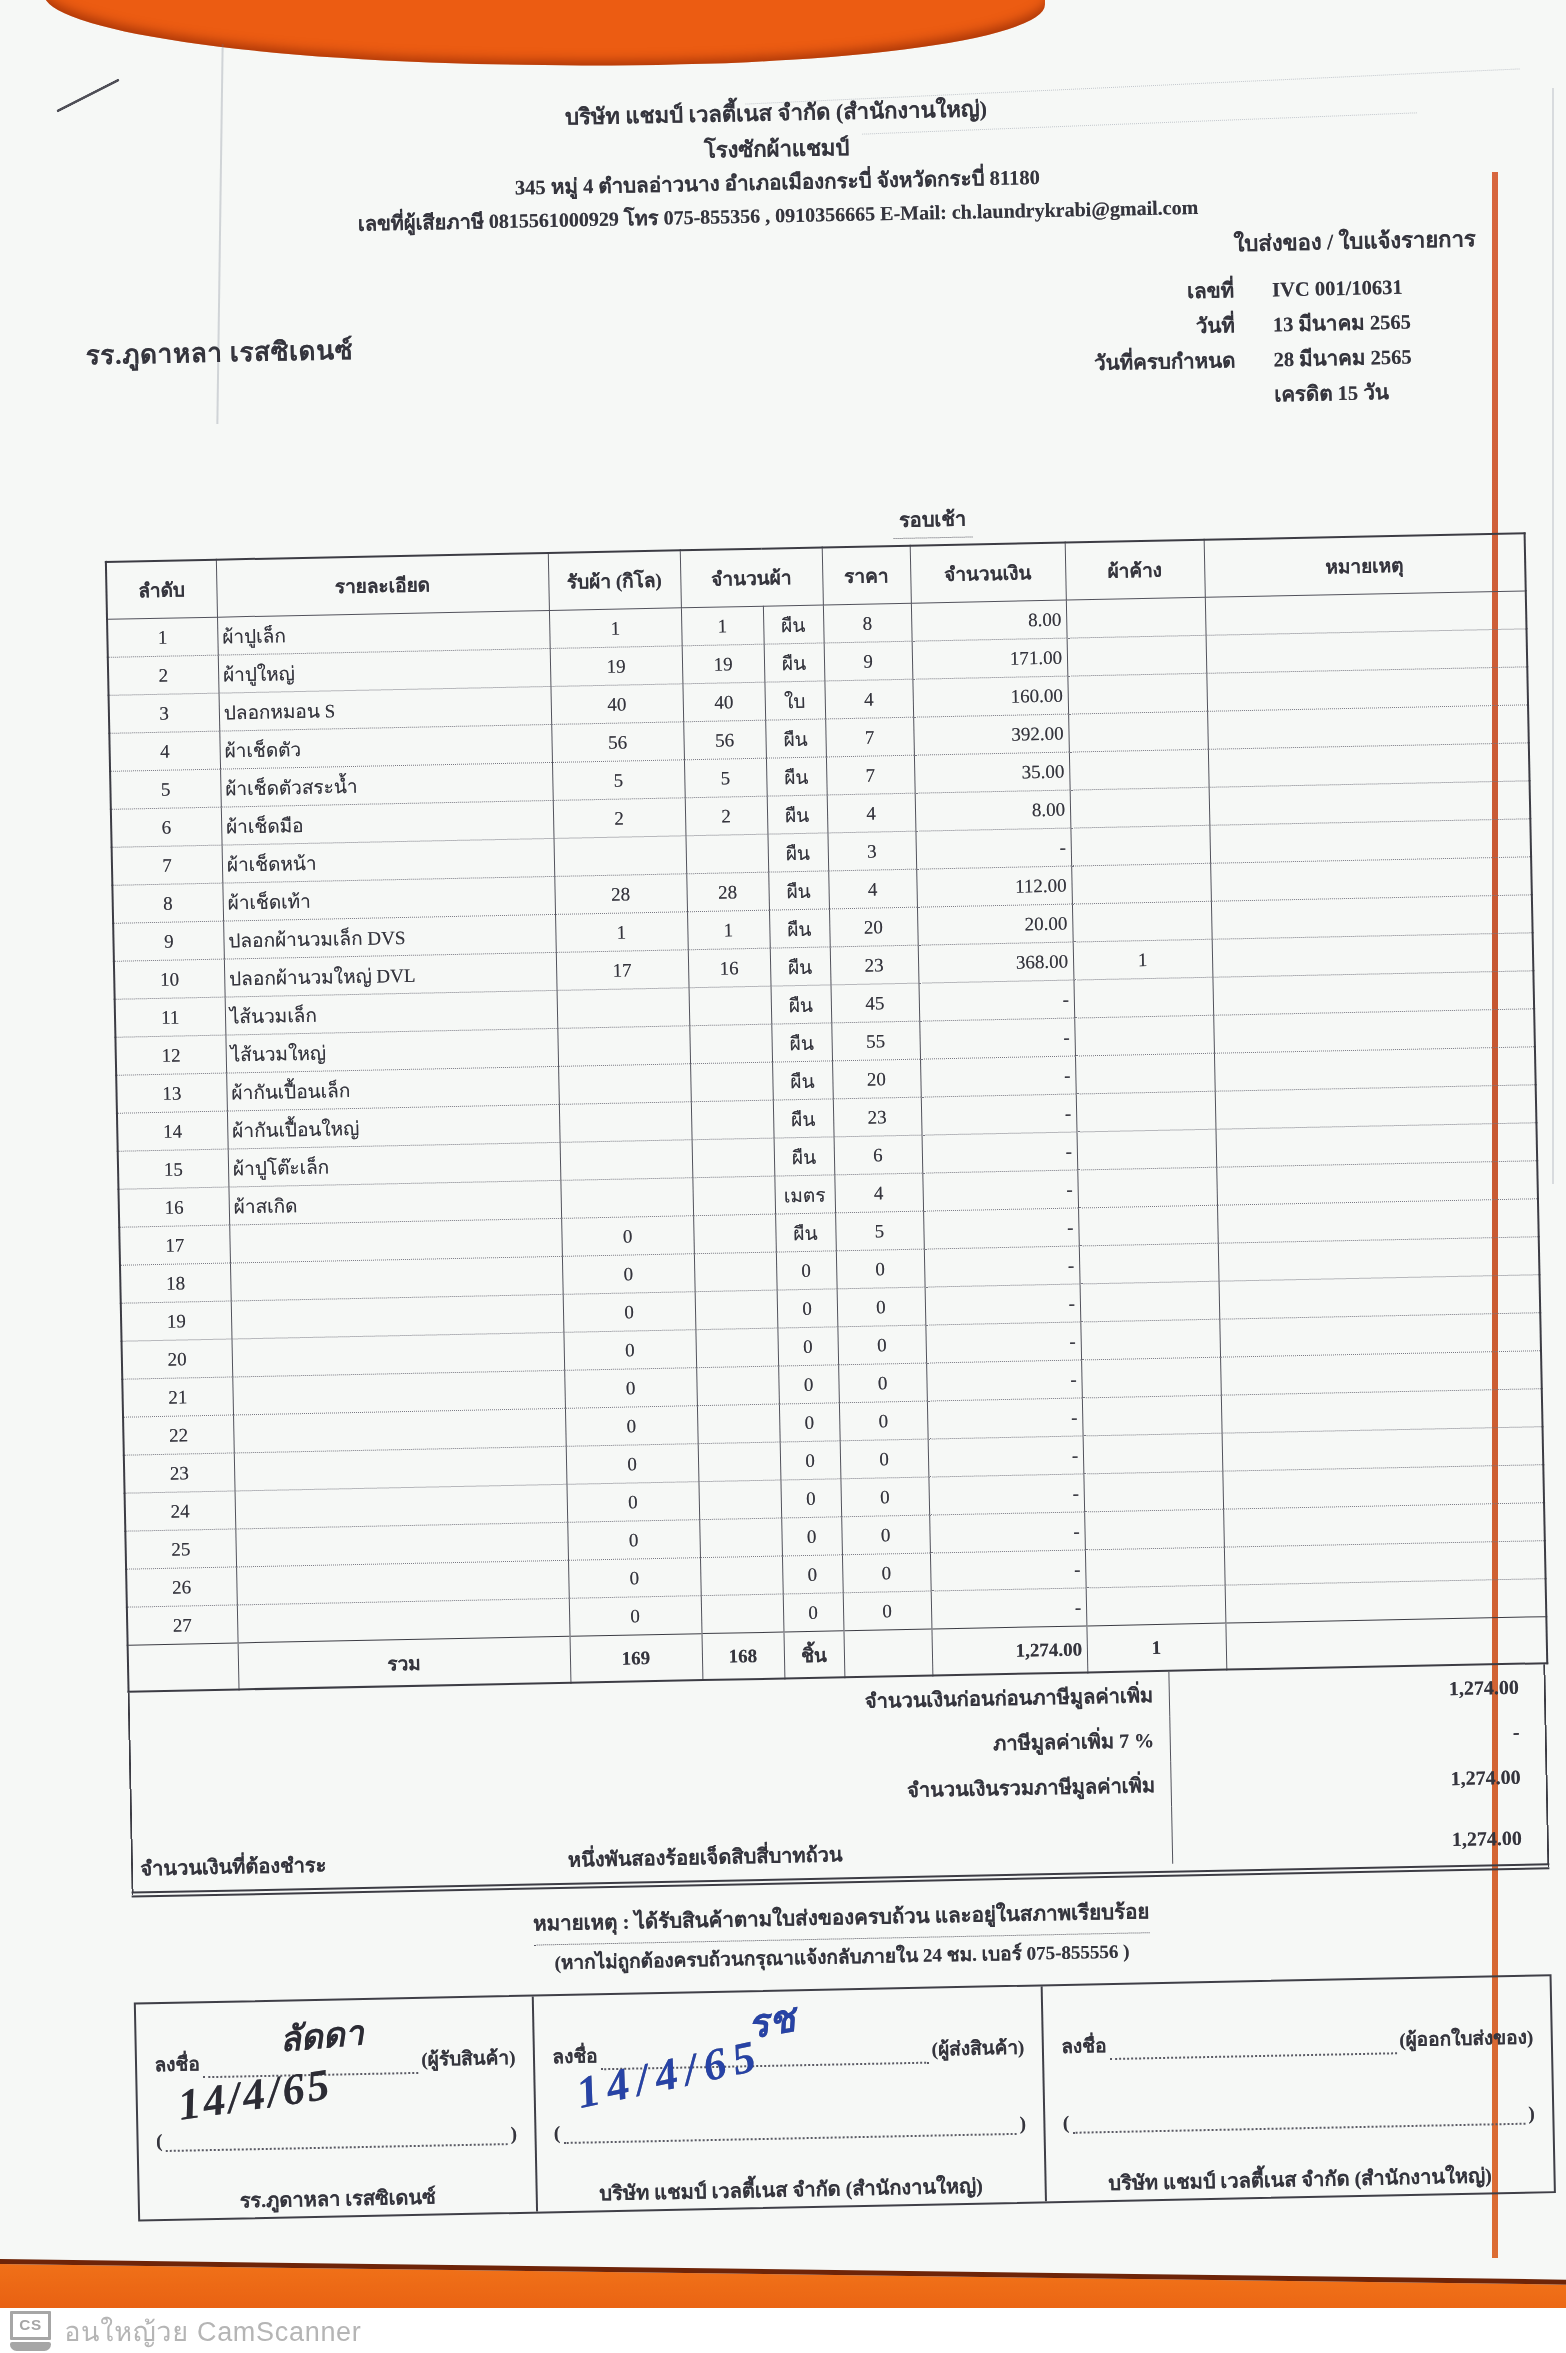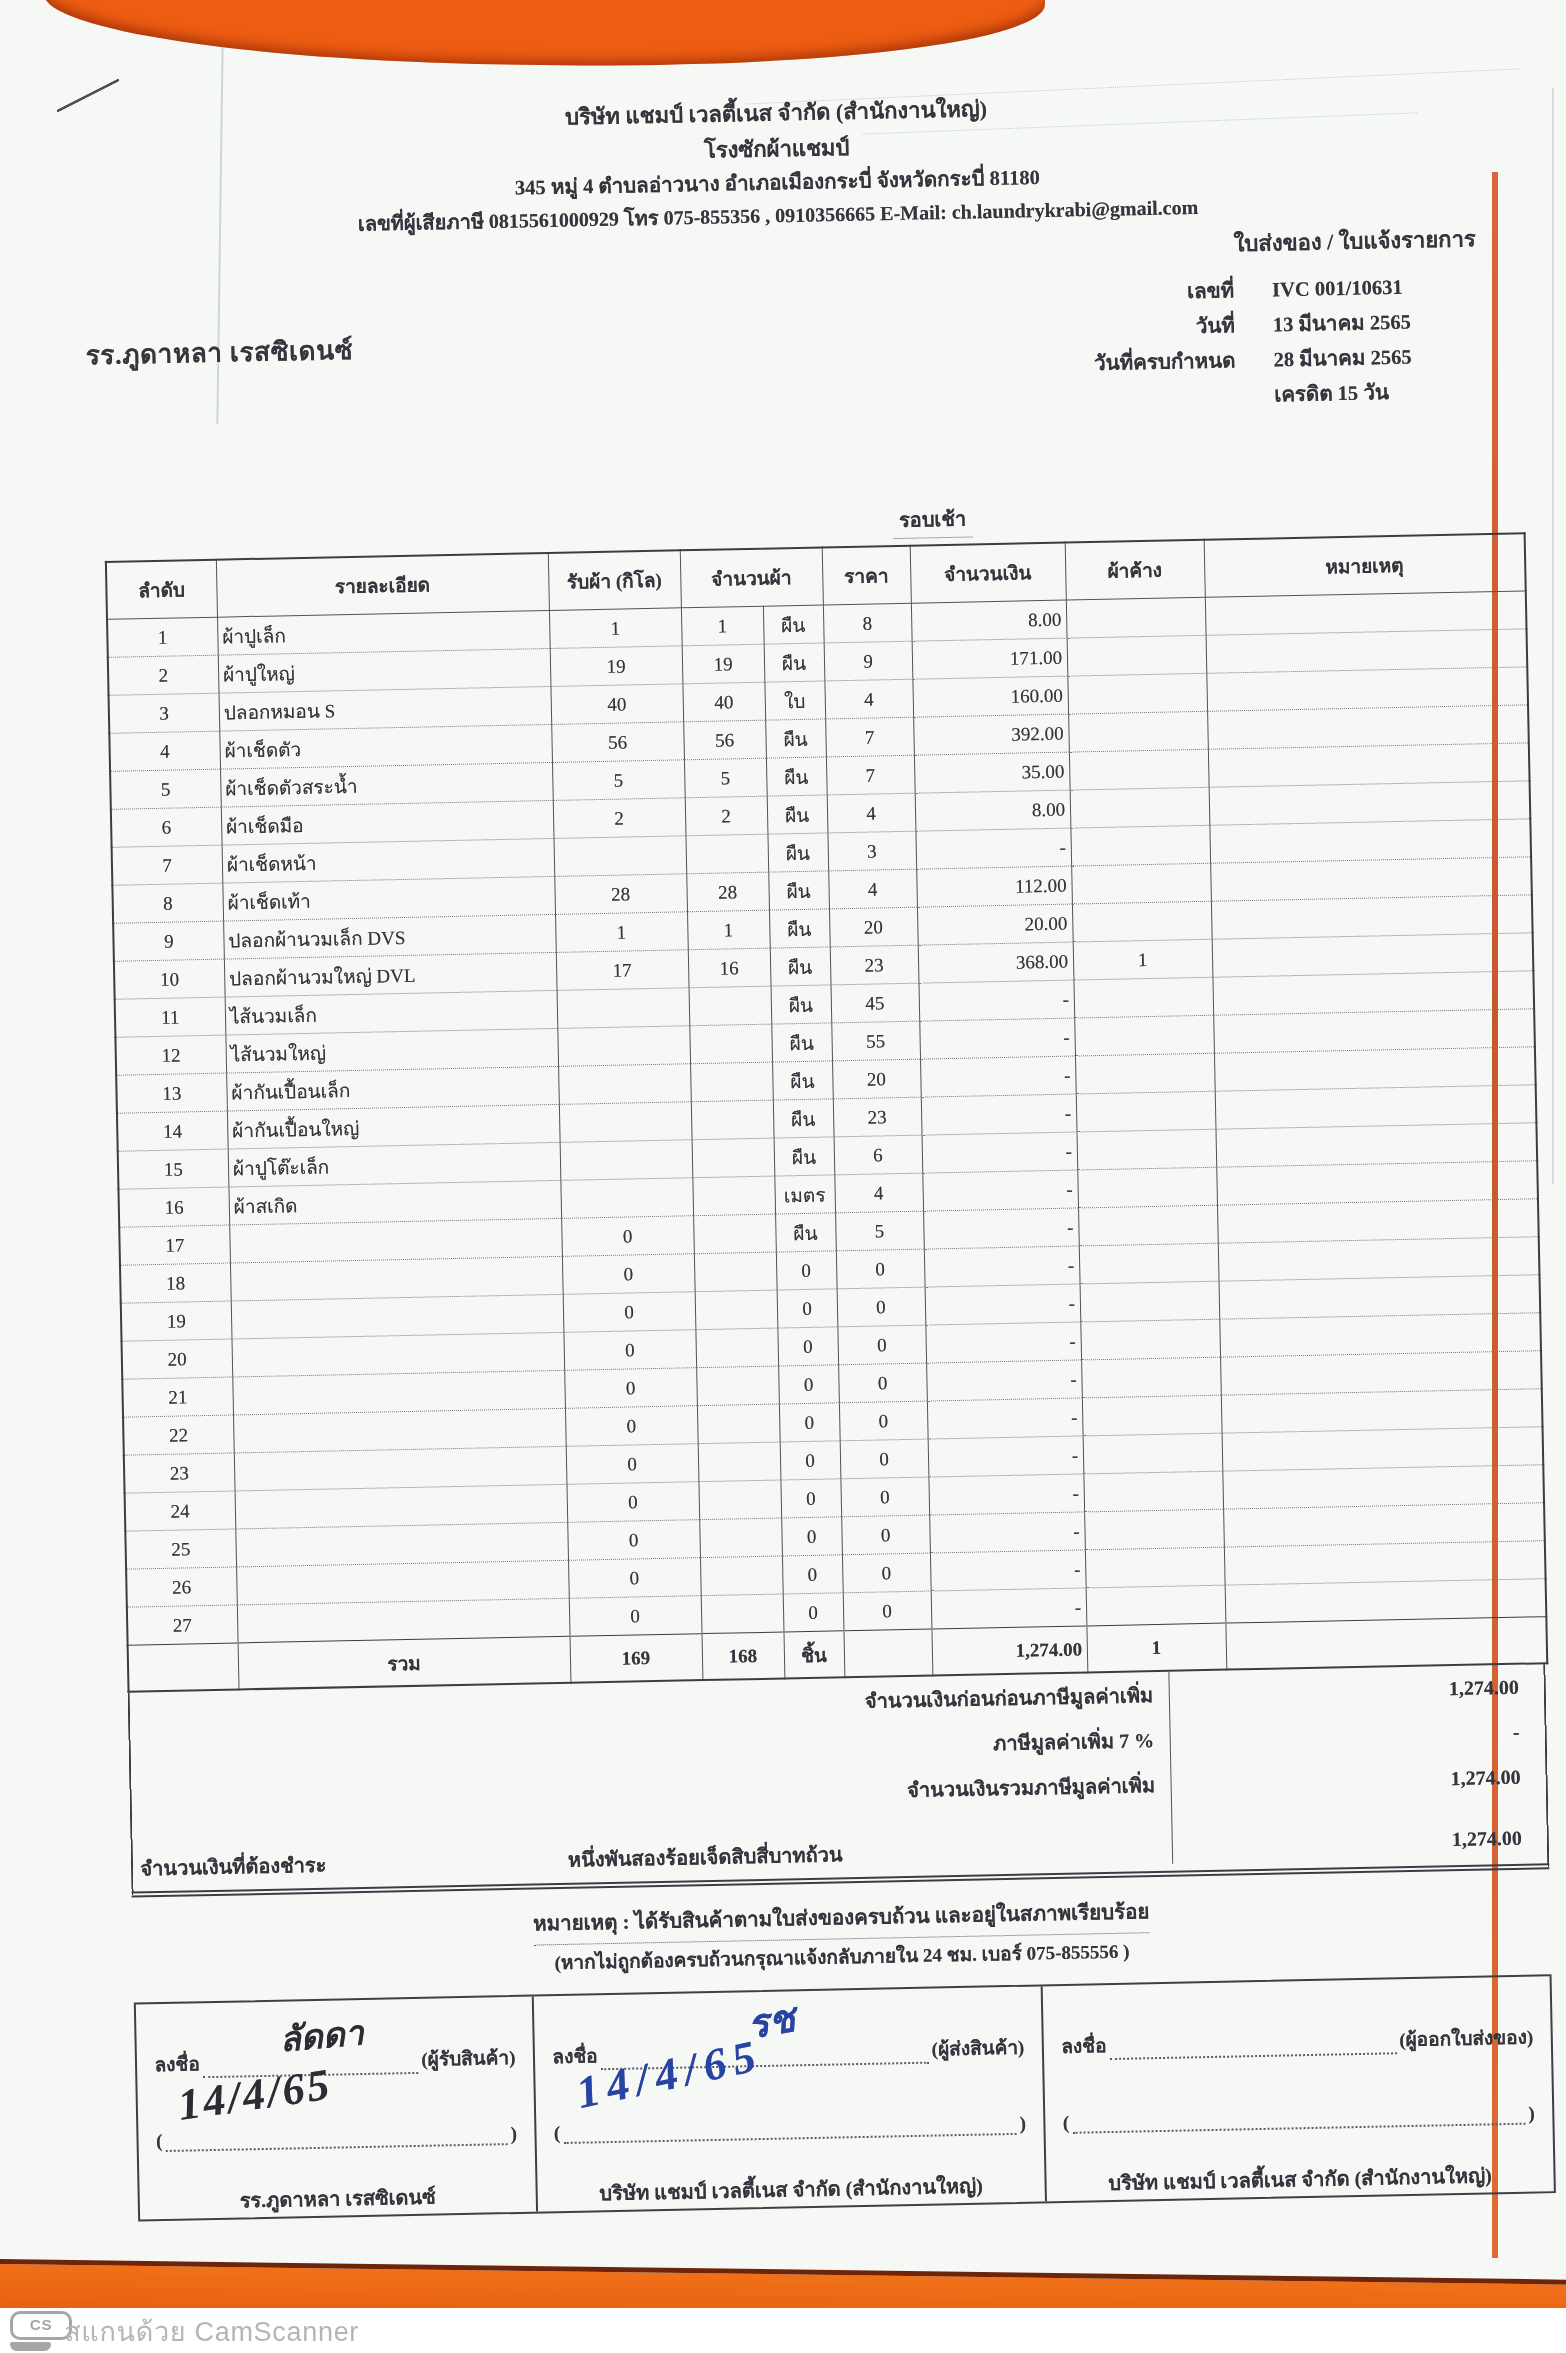--- a/index.html
+++ b/index.html
@@ -47,22 +47,22 @@
     border-top:5.1px solid #6e2408;
     transform:rotate(.75deg);transform-origin:left top;
   }
   .cam-footer{
     position:absolute;left:0;top:2308px;width:100%;height:46px;
     background:#ffffff;display:flex;align-items:center;
     font-family:"Liberation Sans","DejaVu Sans",sans-serif;
   }
   .cs-logo{margin-left:10.2px;width:41px;}
   .cs-box{
-    box-sizing:border-box;width:62px;height:29px;border:3.7px solid #a6a6a6;
-    border-radius:10px;background:#fff;display:flex;align-items:center;justify-content:center;
+    box-sizing:border-box;width:41px;height:29px;border:3.7px solid #a6a6a6;
+    border-radius:1px;background:#fff;display:flex;align-items:center;justify-content:center;
     font-size:15.3px;font-weight:bold;color:#a6a6a6;letter-spacing:0.7px;
   }
   .cs-flap{margin-top:2.2px;width:41px;height:9.5px;background:#a6a6a6;border-radius:2.2px 2.2px 6.6px 6.6px;}
   .cam-footer-text{margin-left:13px;font-size:27px;color:#b5b5b5;letter-spacing:0.7px;}
 
   
   .doc{
     position:absolute;left:64px;top:63px;width:1456px;
     transform:rotate(-1.15deg);transform-origin:center top;
     text-shadow:0 0 0.4px rgba(40,40,55,.55);
@@ -641,15 +641,15 @@
 
   </div>
 </div>
 
 <div class="bottom-strip"></div>
 <div class="cam-footer">
   <div class="cs-logo">
     <div class="cs-box">CS</div>
     <div class="cs-flap"></div>
   </div>
-  <div class="cam-footer-text">สแกนด้วย CamScanner</div>
+  <div class="cam-footer-text">อนใหญ้วย CamScanner</div>
 </div>
 
 
 </body></html>

